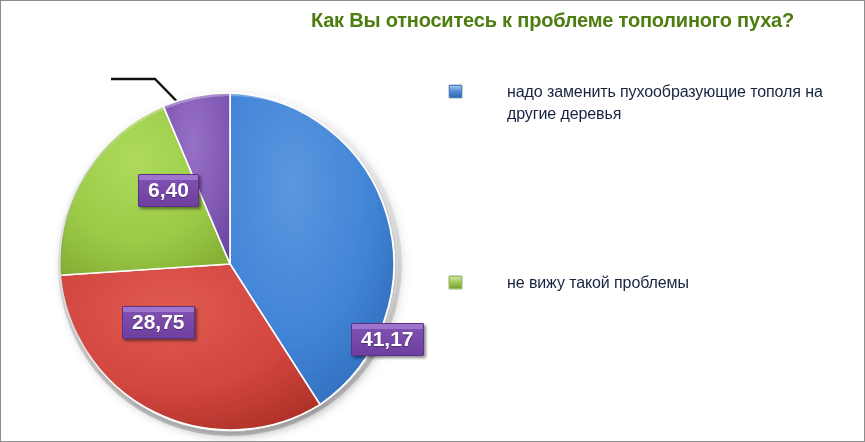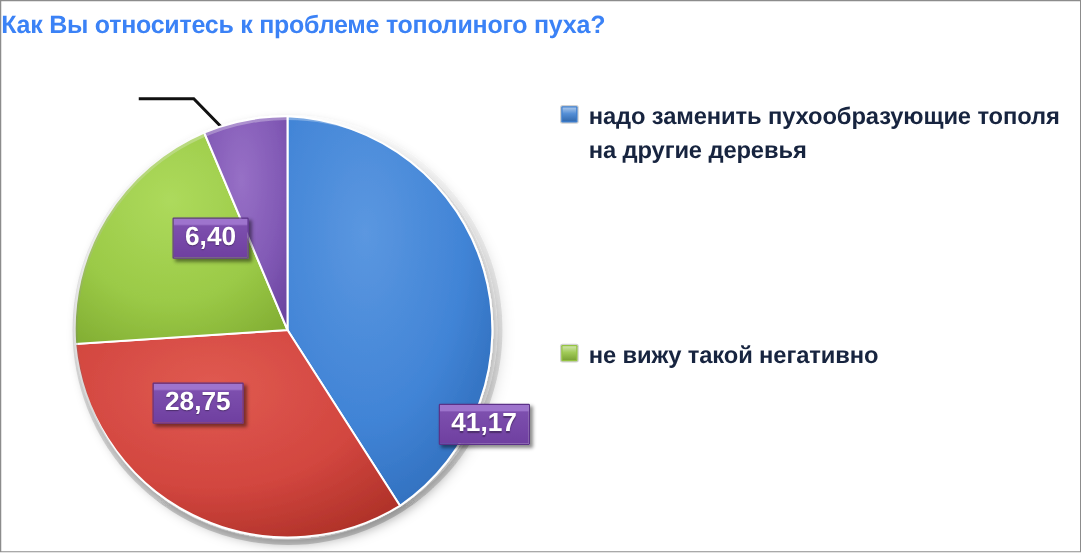--- a/index.html
+++ b/index.html
@@ -18,24 +18,24 @@
     border: 1px solid #8c8c8c;
     box-sizing: border-box;
     overflow: hidden;
   }
   
   #chart-title {
     position: absolute;
     left: 0;
     top: 8px;
     width: 793px;
-    text-align: left;
+    text-align: right;
     font-size: 20px;
     font-weight: bold;
-    color: #3b82f6;
+    color: #4d7c0f;
     letter-spacing: -0.2px;
     white-space: nowrap;
   }
   
   #pie-area {
     position: absolute;
     left: 36px;
     top: 70px;
     width: 390px;
     height: 370px;
@@ -96,25 +96,26 @@
   .legend-swatch::after {
     content: "";
     position: absolute;
     left: 1px; top: 1px; right: 1px; bottom: 1px;
     background: linear-gradient(to bottom,
       rgba(255,255,255,0.55) 0%,
       rgba(255,255,255,0.12) 45%,
       rgba(0,0,0,0.16) 100%);
   }
   .legend-label {
-    font-size: 19px;
-    font-weight: bold;
+    font-size: 16px;
+    font-weight: normal;
     color: #17243f;
     line-height: 1.40;
     letter-spacing: -0.1px;
+    margin-left: 36px;
   }
   #legend-item-0 { top: 0px;   }
   #legend-item-1 { top: 95px;  }
   #legend-item-2 { top: 191px; }
   #legend-item-3 { top: 286px; }
 </style>
 </head>
 <body>
 
 <div id="chart-frame">
@@ -178,18 +179,18 @@
   <div id="legend">
 
     <div class="legend-item" id="legend-item-0">
       <span class="legend-swatch" style="background:#3d7fd0"></span>
       <span class="legend-label">надо заменить пухообразующие тополя на другие деревья</span>
     </div>
 
 
     <div class="legend-item" id="legend-item-2">
       <span class="legend-swatch" style="background:#94c341"></span>
-      <span class="legend-label">не вижу такой негативно</span>
+      <span class="legend-label">не вижу такой проблемы</span>
     </div>
 
 
   </div>
 </div>
 
 </body></html>

